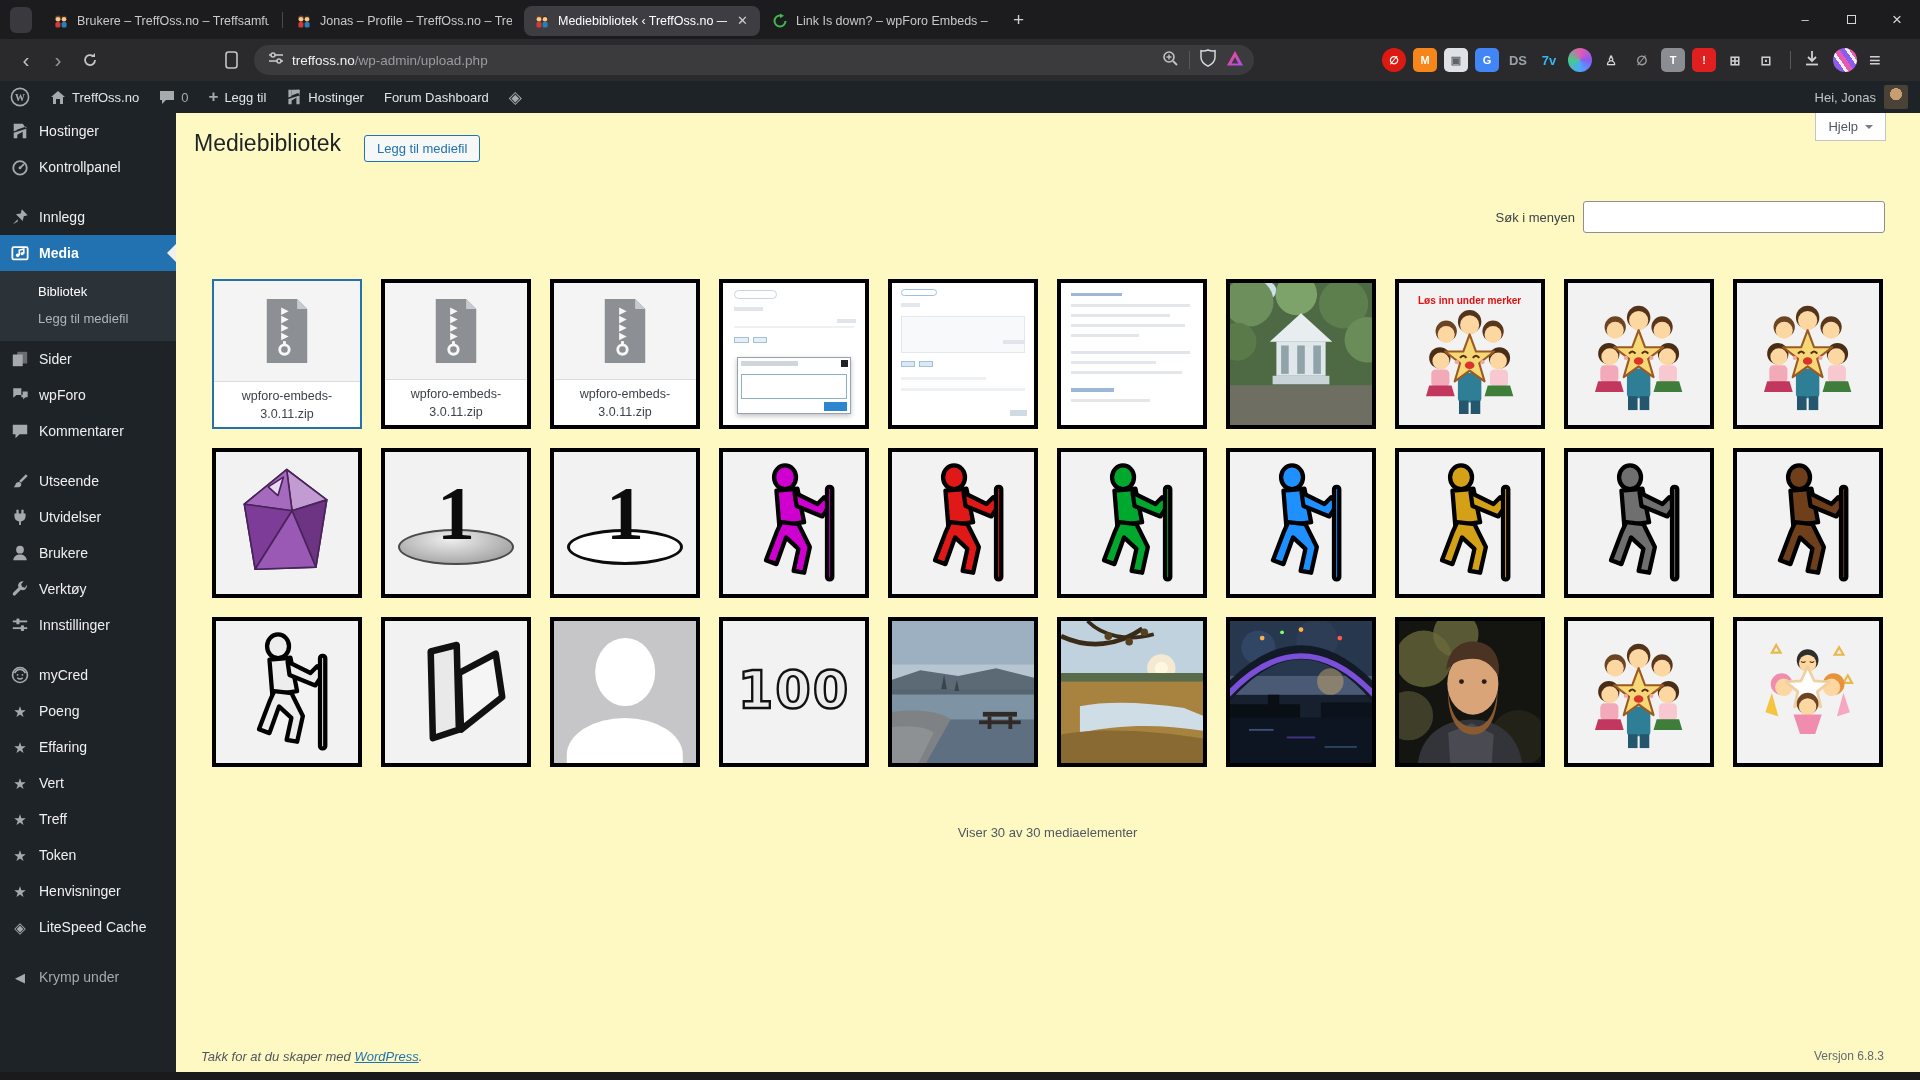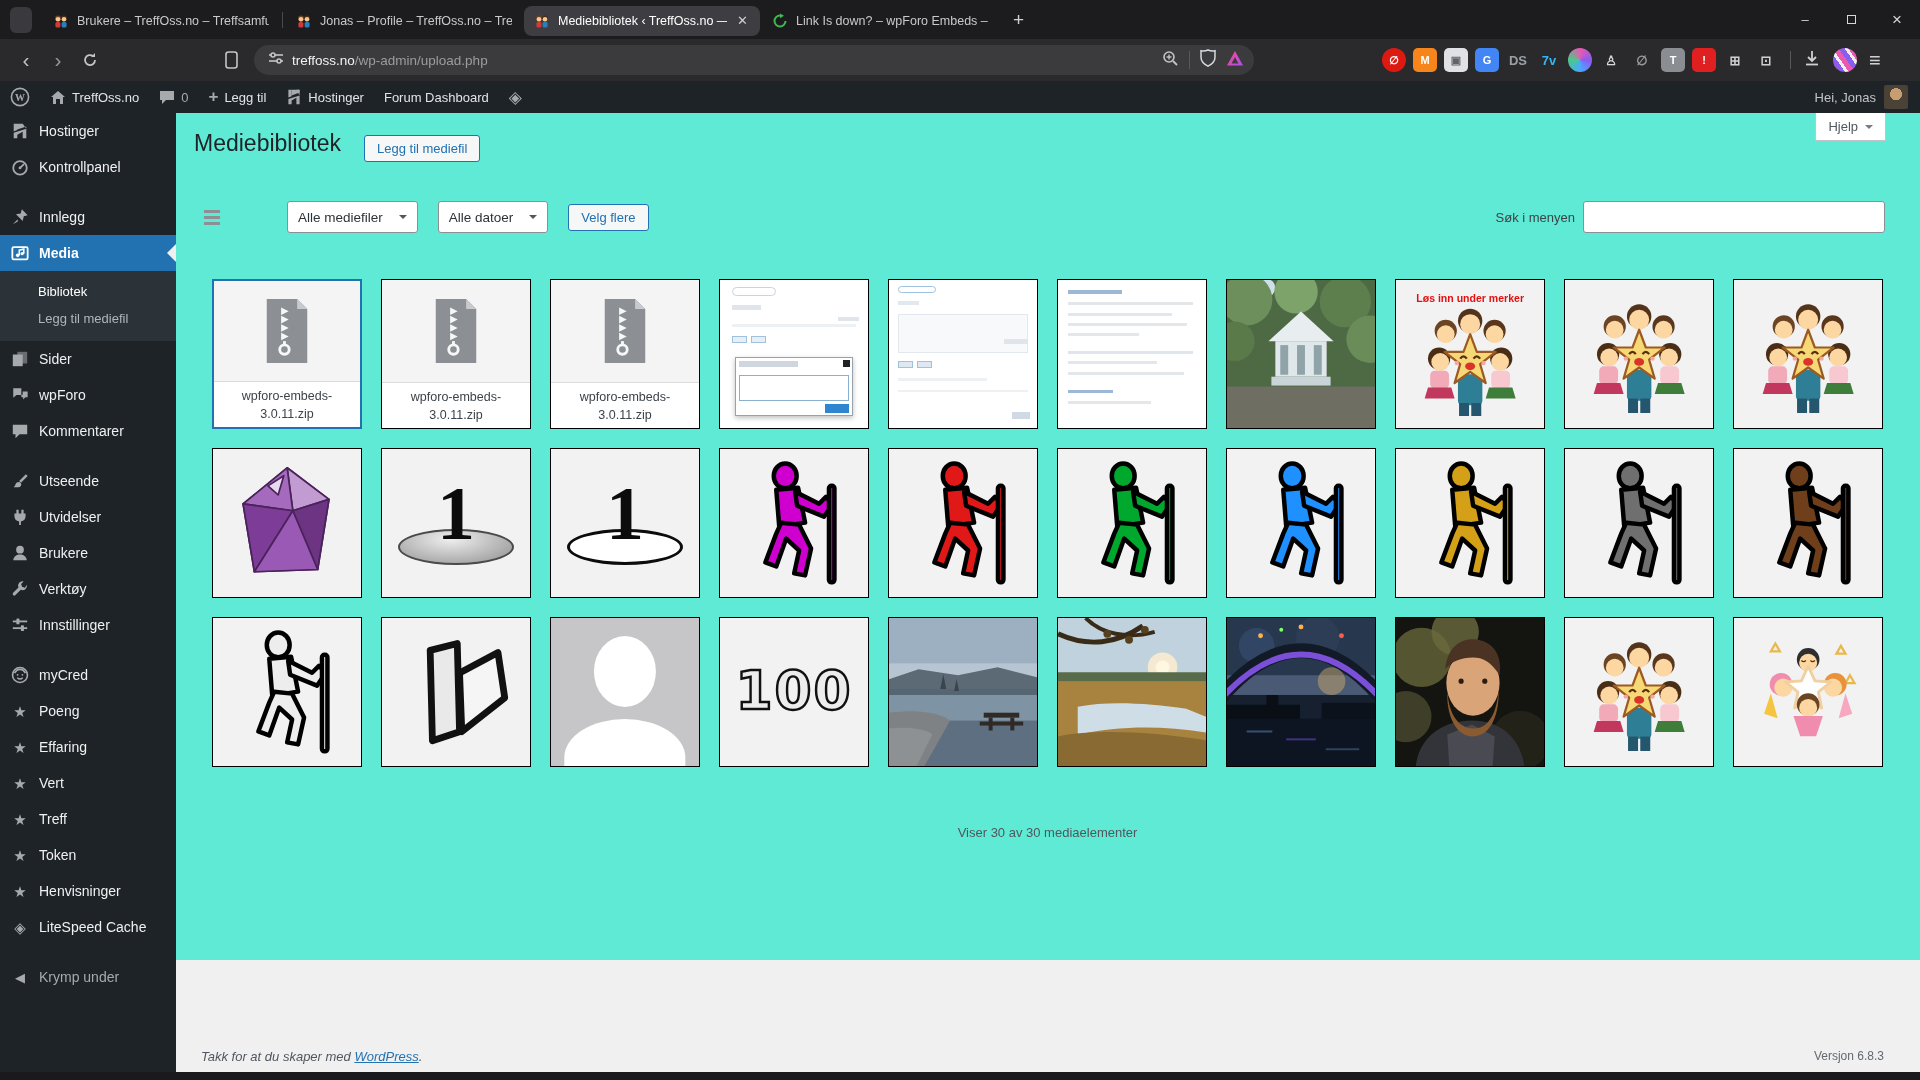--- a/index.html
+++ b/index.html
@@ -60,21 +60,21 @@
   .side-item.gap{margin-top:14px}
   .side-item.active{background:#2271b1;color:#fff;font-weight:bold}
   .side-item.active .ic{color:#fff}
   .side-item.active::after{content:"";position:absolute;right:0;top:50%;margin-top:-9px;border:9px solid transparent;border-right-color:#f0f0f1}
   .side-item.dim{color:#a7aaad}
   .submenu{background:#2c3338;padding:7px 0 9px}
   .submenu .sub{padding:6px 12px 6px 38px;font-size:13px;color:#b0b5ba}
   .submenu .sub.bold{color:#fff;font-weight:normal}
 
   
-  .content{position:absolute;left:176px;top:113px;width:1744px;height:847px;background:#5eead4;color:#1d2327}
+  .content{position:absolute;left:176px;top:113px;width:1744px;height:959px;background:#fef9c3;color:#1d2327}
   .help-box{position:absolute;top:0;right:34px;background:#fff;border:1px solid #c3c4c7;border-top:none;
             padding:6px 12px;font-size:13px;color:#50575e;display:flex;align-items:center;gap:7px}
   .caret{width:0;height:0;border:4px solid transparent;border-top-color:#787c82;margin-top:4px}
   .page-title{position:absolute;left:18px;top:17px;font-size:23px;font-weight:400;color:#1d2327}
   .btn-outline{display:inline-flex;align-items:center;background:#f6f7f7;border:1px solid #2271b1;color:#2271b1;
                border-radius:3px;font-size:13px;padding:5px 12px}
   .add-media-btn{position:absolute;left:188px;top:22px}
   .filterbar{position:absolute;left:25px;top:88px;display:flex;align-items:center;gap:12px}
   .view-ic{width:22px;height:22px;display:flex;align-items:center;justify-content:center}
   .list-ic i{display:block;width:16px;height:3px;background:#8c8f94;box-shadow:0 6px 0 #8c8f94,0 12px 0 #8c8f94;margin-top:-12px}
@@ -82,21 +82,21 @@
   .grid-ic i{background:#1a6db1}
   .select{display:flex;align-items:center;gap:16px;background:#fff;border:1px solid #8c8f94;border-radius:3px;
           padding:5px 10px;font-size:13.5px;color:#2c3338;height:32px}
   .select .caret{border-top-color:#50575e}
   .search-zone{position:absolute;top:88px;right:35px;display:flex;align-items:center;gap:8px}
   .search-label{font-size:13px;color:#3c434a}
   .search-input{width:302px;height:32px;background:#fff;border:1px solid #8c8f94;border-radius:3px}
 
   
   .grid{position:absolute;left:36px;top:166px;display:grid;grid-template-columns:repeat(10,150px);gap:19px}
-  .tile{position:relative;width:150px;height:150px;background:#f2f2f3;border:1px solid #000000;overflow:hidden;
+  .tile{position:relative;width:150px;height:150px;background:#f2f2f3;border:4px solid #000000;overflow:hidden;
         display:flex;align-items:center;justify-content:center}
   .tile.selected{border:2px solid #2271b1}
   .tile svg.art{width:84%;height:84%}
   .tile svg.fill{position:absolute;inset:0;width:100%;height:100%}
   .zip-wrap{position:absolute;inset:0;display:flex;flex-direction:column}
   .zip-top{flex:1;display:flex;align-items:center;justify-content:center;background:#f4f4f5}
   .zip-label{height:46px;background:#fff;border-top:1px solid #dcdcde;text-align:center;font-size:12.5px;
              color:#3c434a;padding-top:5px;line-height:1.45}
   .sc{position:absolute;inset:0;background:#fff}
   .sc i{position:absolute;display:block}
@@ -482,40 +482,20 @@
     </div>
 
   <div class="content">
     <div class="help-box">
       <span>Hjelp</span>
         <span class="caret"></span>
     </div>
     <h1 class="page-title">Mediebibliotek</h1>
     <button class="btn-outline add-media-btn">Legg til mediefil</button>
 
-    <div class="filterbar">
-      <span class="view-ic list-ic">
-          <i></i>
-        </span>
-      <span class="view-ic grid-ic">
-          <i></i>
-          <i></i>
-          <i></i>
-          <i></i>
-        </span>
-      <span class="select" style="margin-left:18px">
-        <span>Alle mediefiler</span>
-          <span class="caret"></span>
-      </span>
-      <span class="select" style="margin-left:8px">
-        <span>Alle datoer</span>
-          <span class="caret"></span>
-      </span>
-      <button class="btn-outline" style="margin-left:8px">Velg flere</button>
-    </div>
 
     <div class="search-zone">
       <span class="search-label">Søk i menyen</span>
       <input class="search-input" type="text" style="">
     </div>
 
     <div class="grid" id="mediaGrid">
         <div class="tile selected">
           <div class="zip-wrap">
             <div class="zip-top">

